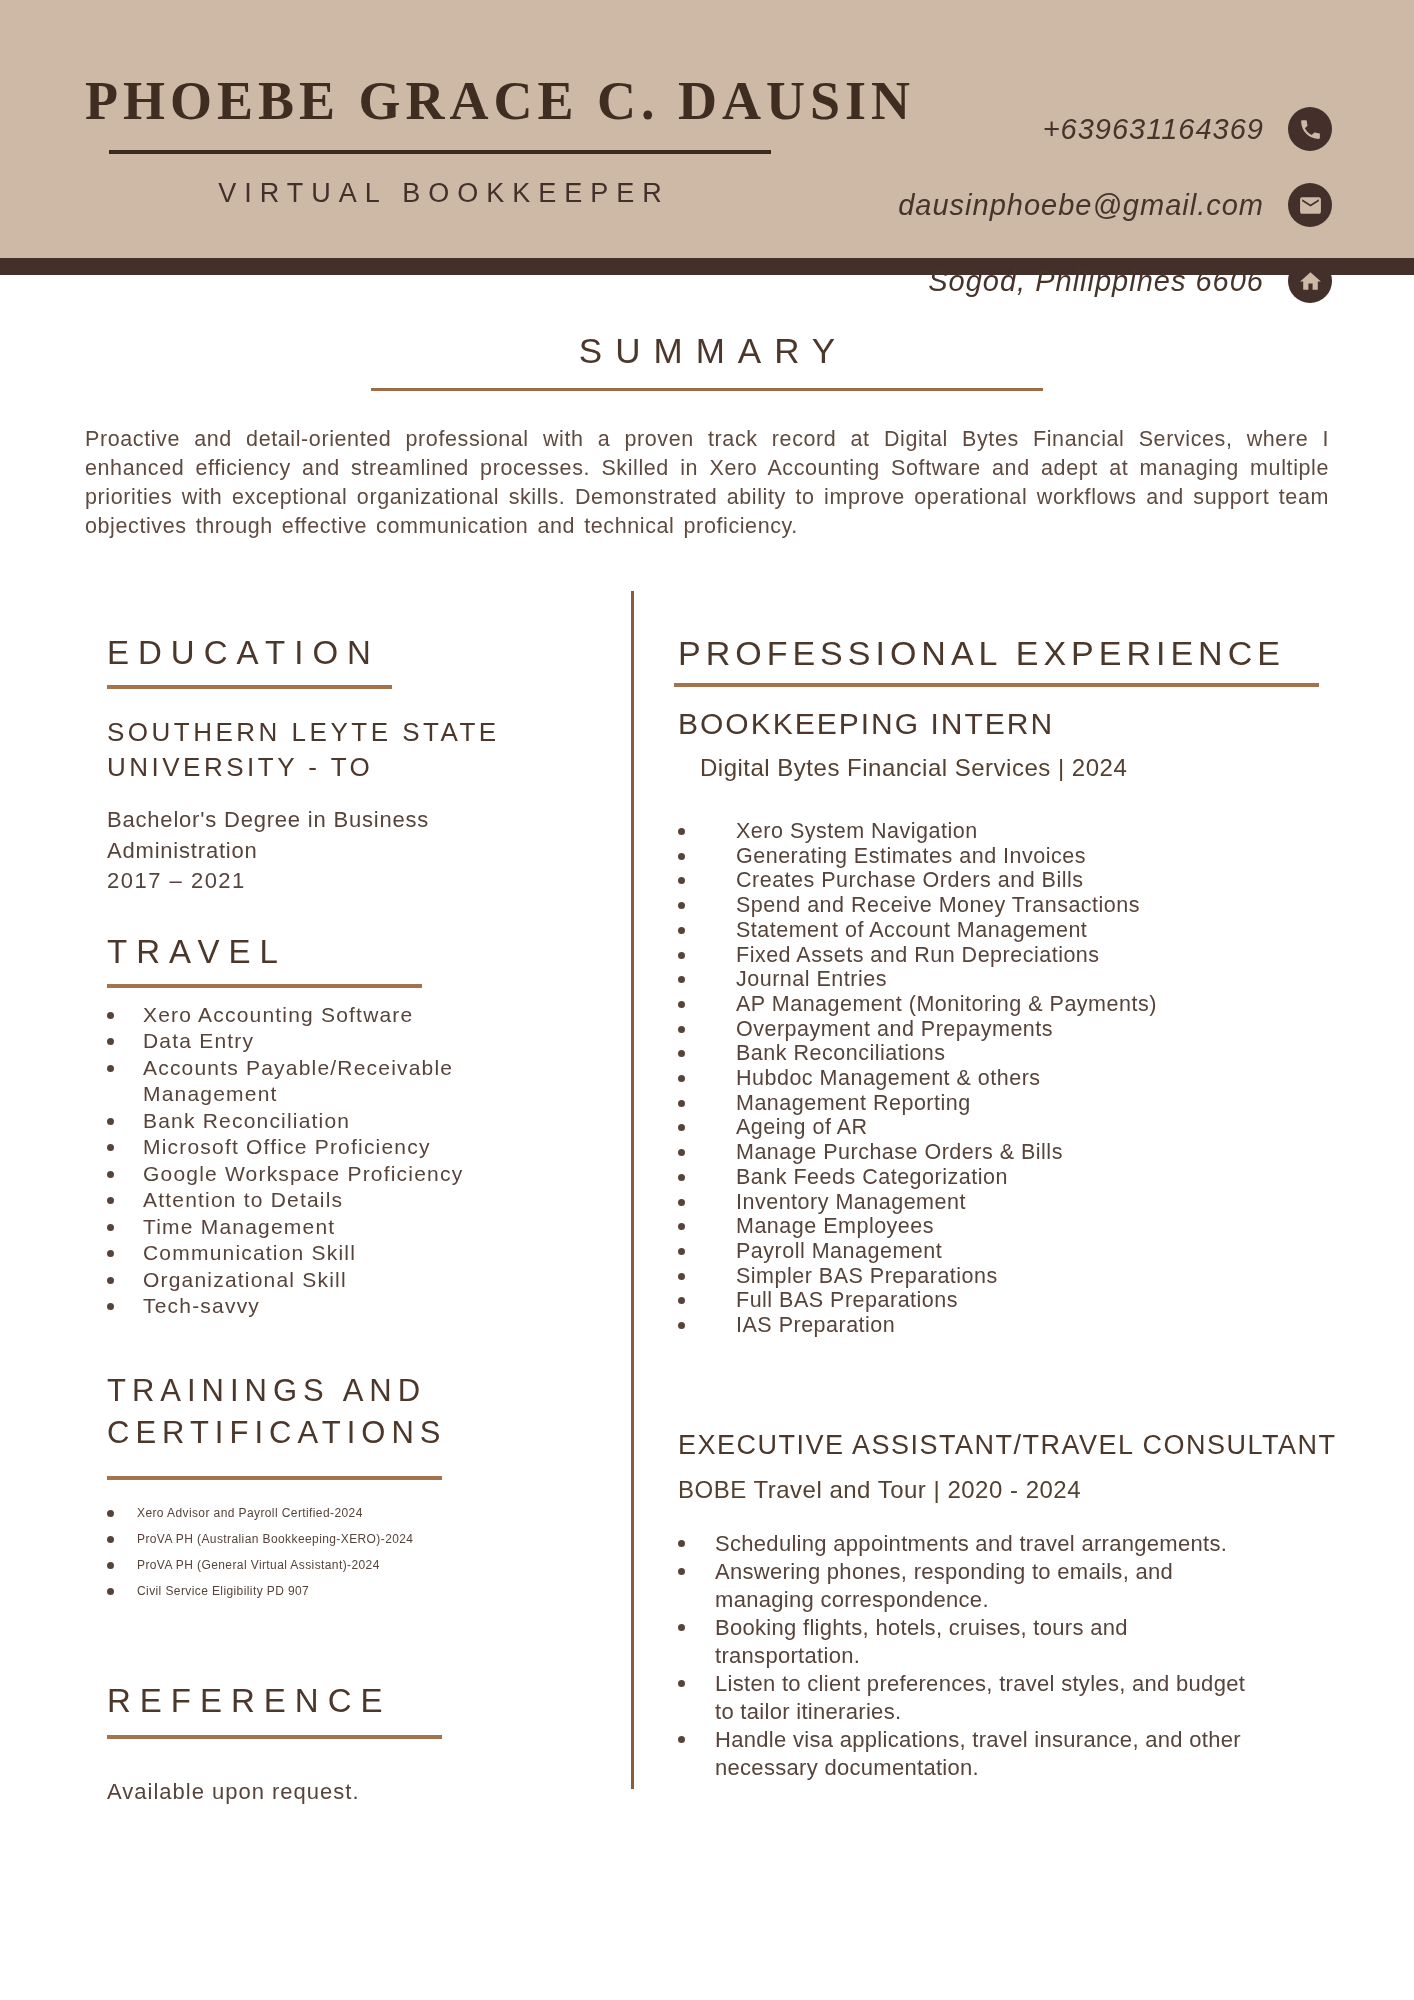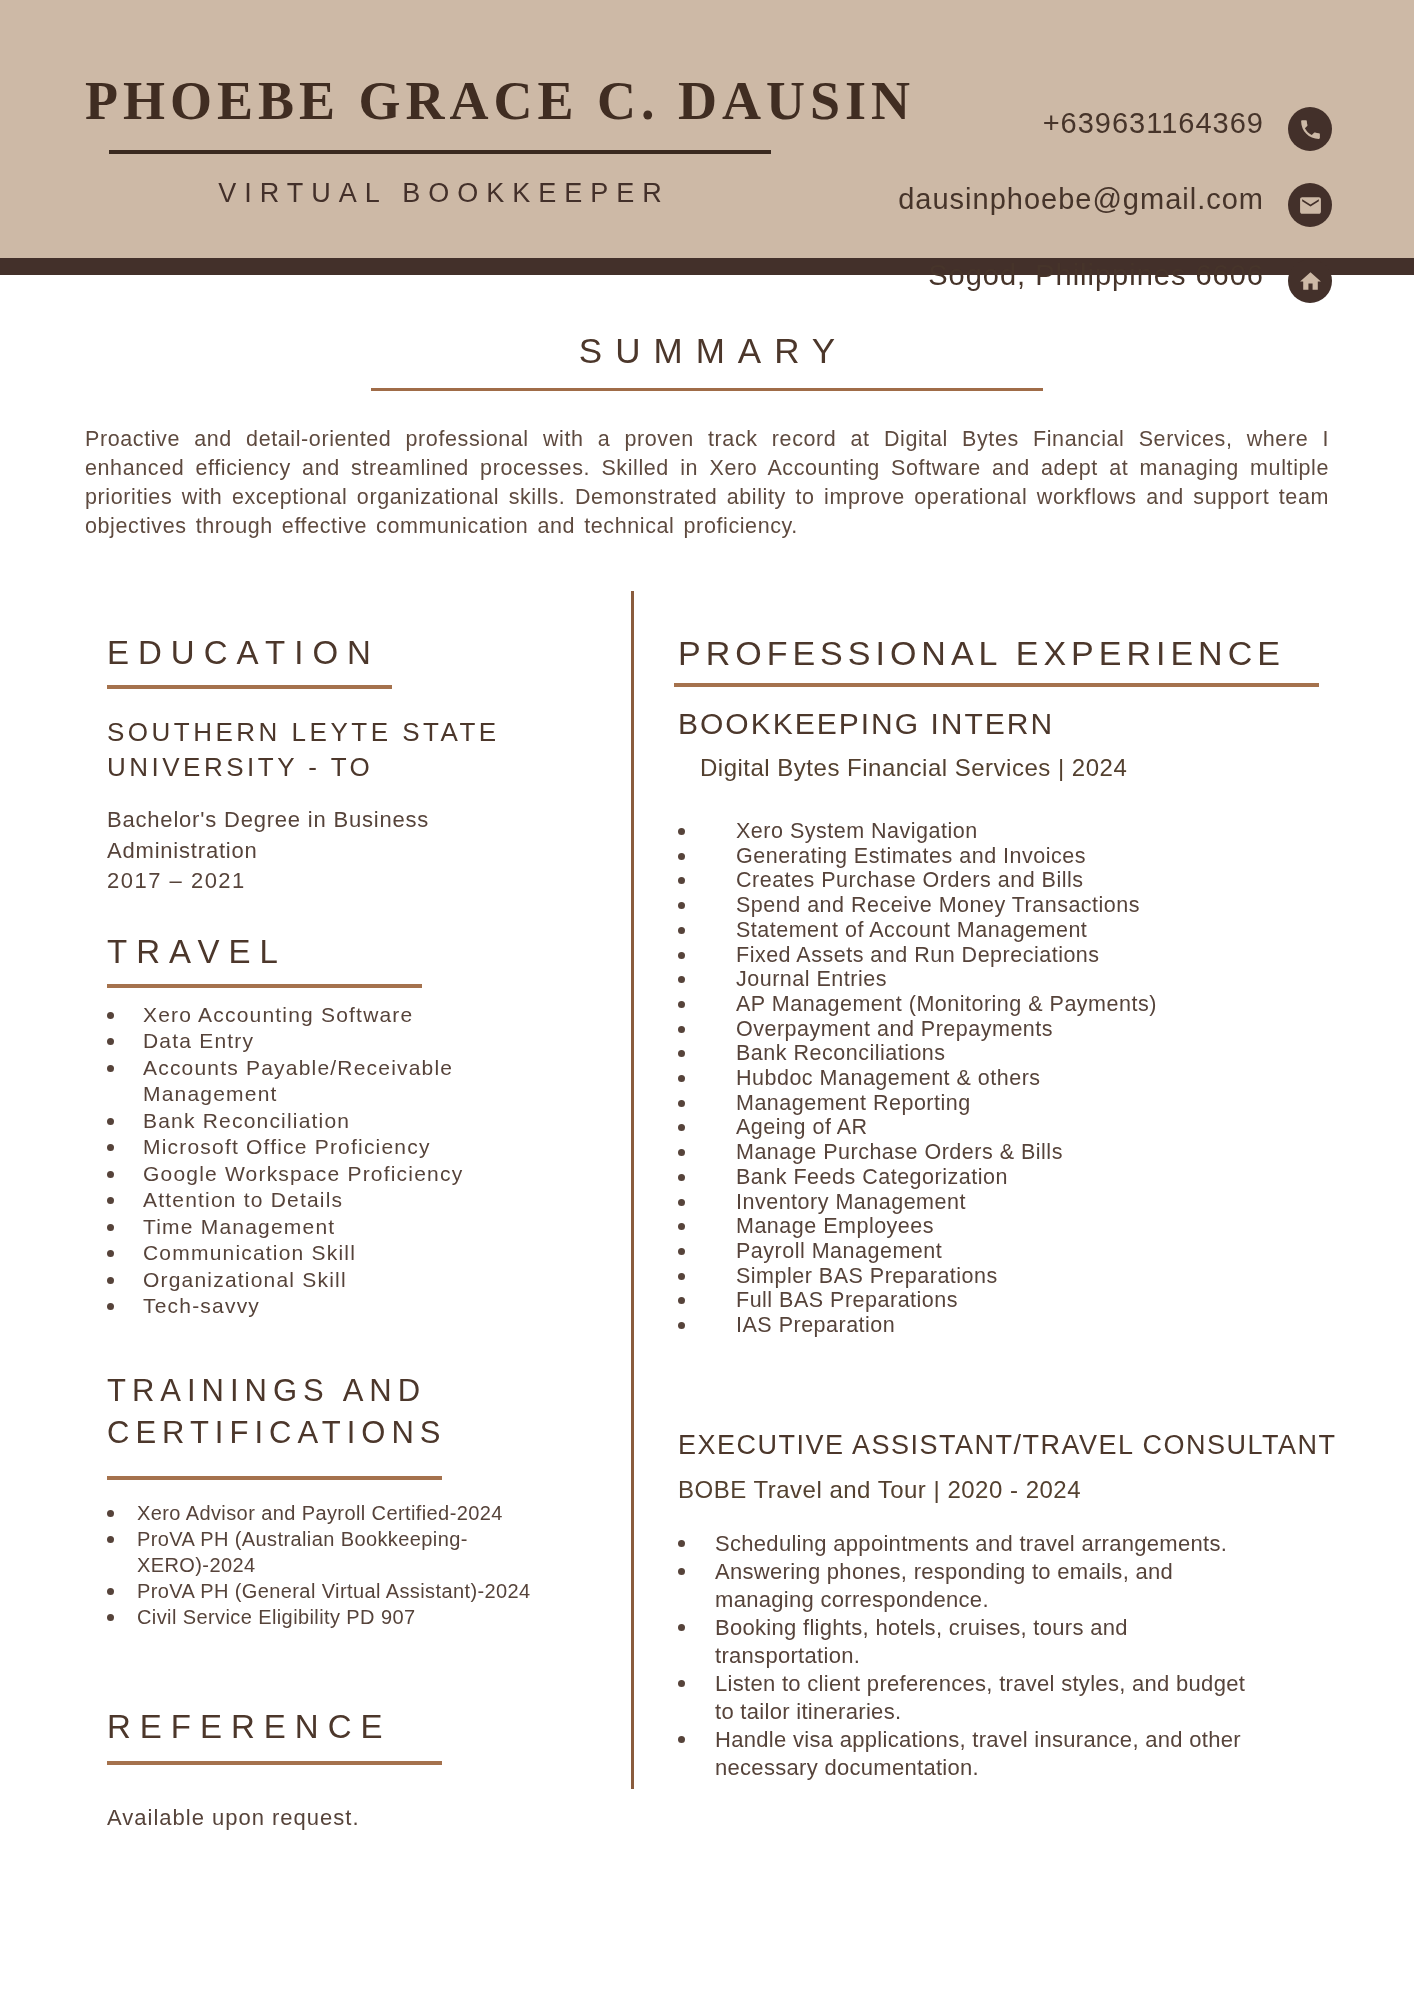--- a/index.html
+++ b/index.html
@@ -38,22 +38,23 @@
     margin: 24px 0 0 24px;
     width: 662px;
     text-align: center;
     font-size: 27px;
     letter-spacing: 8px;
     padding-left: 8px;
     color: #43302a;
   }
   .contact { position: absolute; right: 82px; top: 107px; }
   .contact-row {
-    display: flex; justify-content: flex-end;
+    display: flex; align-items: center; justify-content: flex-end;
     margin-bottom: 32px;
+    font-style: italic;
   }
   .contact-value {
     font-size: 29px; letter-spacing: 1px; color: #46342a;
     margin-right: 24px; white-space: nowrap;
   }
   .icon-circle {
     width: 44px; height: 44px; border-radius: 50%;
     background: #43302a; flex: 0 0 44px;
     display: flex; align-items: center; justify-content: center;
   }
@@ -114,21 +115,21 @@
   ul.bullets li::before {
     content: ""; position: absolute; left: 0;
     width: 7px; height: 7px; border-radius: 50%; background: currentColor;
   }
   .skills-list { margin-top: 14px; font-size: 21px; line-height: 26.5px; letter-spacing: 1.2px; color: #56433a; }
   .skills-list li { padding-left: 36px; }
   .skills-list li::before { left: 10px; top: 10px; }
 
   .train-sec { margin-top: 50px; }
   .train-heading { font-size: 31px; letter-spacing: 6px; line-height: 42px; color: #4c372b; white-space: pre-line; }
-  .train-list { margin-top: 20px; font-size: 20px; line-height: 26px; letter-spacing: 0.4px; color: #56433a; }
+  .train-list { margin-top: 20px; font-size: 12px; line-height: 26px; letter-spacing: 0.4px; color: #56433a; }
   .train-list li { padding-left: 30px; }
   .train-list li::before { width: 6px; height: 6px; left: 7px; top: 10px; }
 
   .ref-sec { margin-top: 78px; }
   .ref-text { margin-top: 40px; font-size: 22px; letter-spacing: 1px; color: #56433a; }
 
   .exp-heading { font-size: 34px; letter-spacing: 5px; color: #4c372b; white-space: nowrap; }
   .job0-role { margin-top: 20px; font-size: 30px; letter-spacing: 2px; color: #4c372b; }
   .job0-meta { margin-top: 13px; margin-left: 22px; font-size: 24px; letter-spacing: 0.5px; color: #53402f; }
   .job0-list { margin-top: 37px; font-size: 21.5px; line-height: 24.7px; letter-spacing: 0.5px; color: #56433a; }

